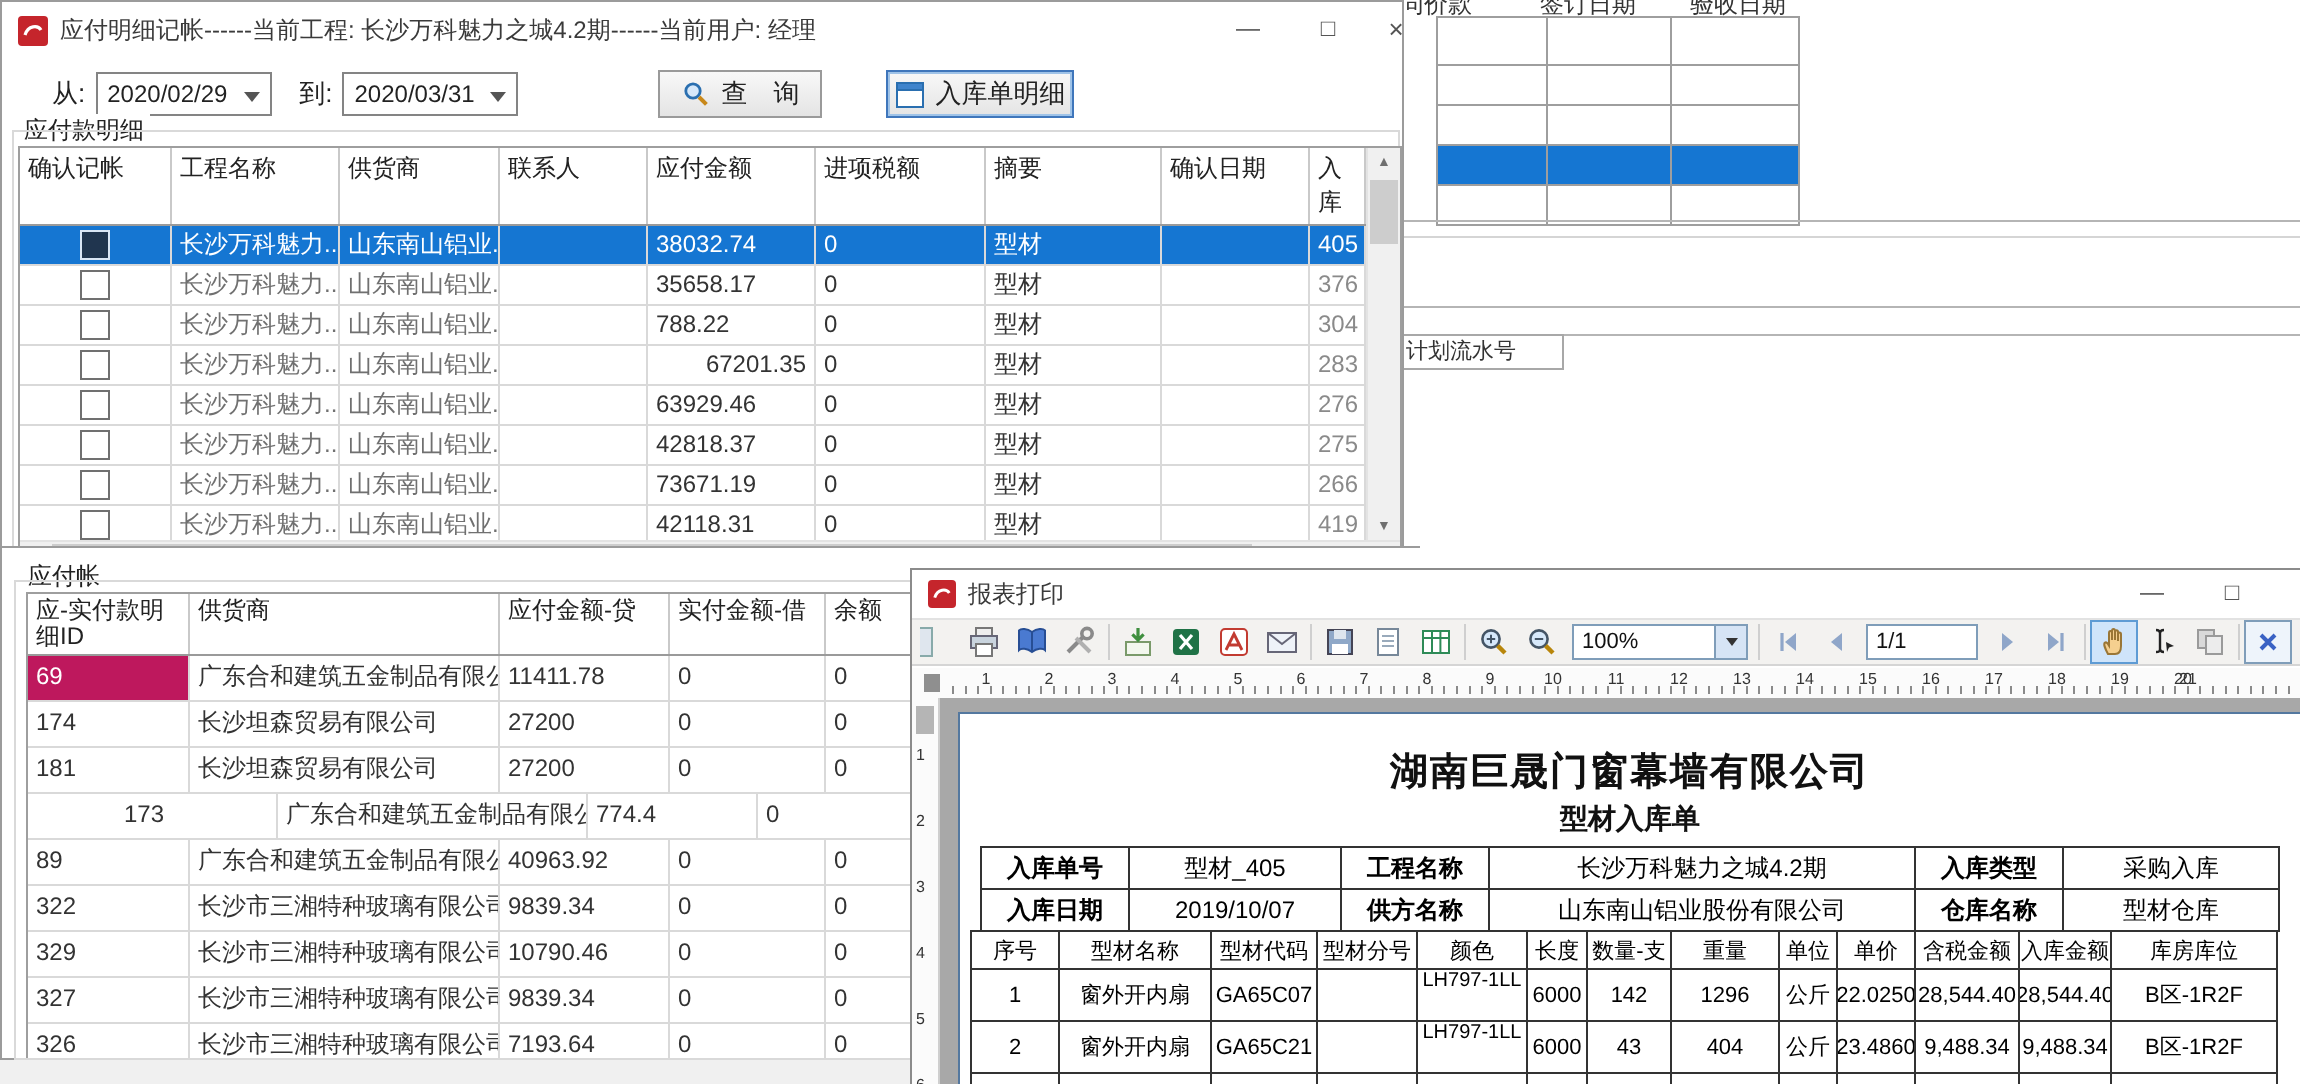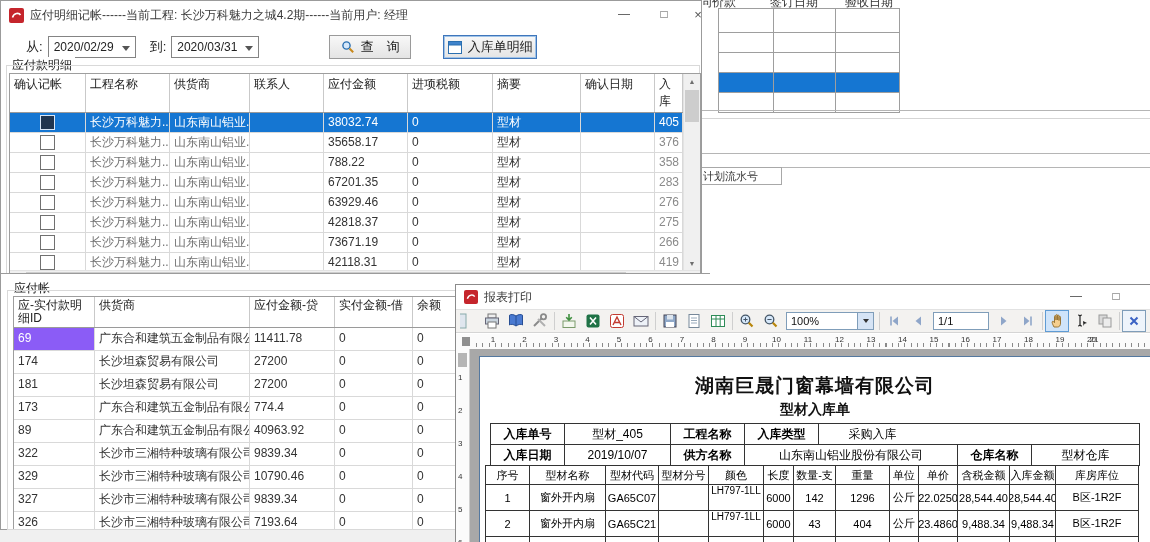--- a/index.html
+++ b/index.html
@@ -236,30 +236,30 @@
             <div class="dt-cell" style="width: 76px;">
               <div class="cb"></div>
             </div>
             <div class="dt-cell" style="width: 84px; color: rgb(112, 112, 112);">长沙万科魅力...</div>
             <div class="dt-cell" style="width: 80px; color: rgb(112, 112, 112);">山东南山铝业...</div>
             <div class="dt-cell" style="width: 74px; color: rgb(51, 51, 51);"></div>
             <div class="dt-cell" style="width: 84px; color: rgb(51, 51, 51);">788.22</div>
             <div class="dt-cell" style="width: 85px; color: rgb(51, 51, 51);">0</div>
             <div class="dt-cell" style="width: 88px; color: rgb(51, 51, 51);">型材</div>
             <div class="dt-cell" style="width: 74px; color: rgb(51, 51, 51);"></div>
-            <div class="dt-cell" style="width: 28px; color: rgb(138, 138, 138);">358</div>
+            <div class="dt-cell" style="width: 28px; color: rgb(138, 138, 138);">304</div>
           </div>
           <div class="dt-row" style="height: 19px;">
             <div class="dt-cell" style="width: 76px;">
               <div class="cb"></div>
             </div>
             <div class="dt-cell" style="width: 84px; color: rgb(112, 112, 112);">长沙万科魅力...</div>
             <div class="dt-cell" style="width: 80px; color: rgb(112, 112, 112);">山东南山铝业...</div>
             <div class="dt-cell" style="width: 74px; color: rgb(51, 51, 51);"></div>
-            <div class="dt-cell" style="width: 84px; color: rgb(51, 51, 51);">67201.35</div>
+            <div class="dt-cell" style="width: 84px; color: rgb(51, 51, 51); text-align: right;">67201.35</div>
             <div class="dt-cell" style="width: 85px; color: rgb(51, 51, 51);">0</div>
             <div class="dt-cell" style="width: 88px; color: rgb(51, 51, 51);">型材</div>
             <div class="dt-cell" style="width: 74px; color: rgb(51, 51, 51);"></div>
             <div class="dt-cell" style="width: 28px; color: rgb(138, 138, 138);">283</div>
           </div>
           <div class="dt-row" style="height: 19px;">
             <div class="dt-cell" style="width: 76px;">
               <div class="cb"></div>
             </div>
             <div class="dt-cell" style="width: 84px; color: rgb(112, 112, 112);">长沙万科魅力...</div>
@@ -345,42 +345,42 @@
     <div class="dt" style="left:12px;top:22px;width:686px;height:232px;border-right:none;border-bottom:none">
       <div class="dt-header" id="w2-header" style="height:30px">
           <div class="dt-hcell" style="width: 81px; white-space: normal; line-height: 13px;">应-实付款明细ID</div>
           <div class="dt-hcell" style="width: 155px; white-space: normal; line-height: 13px;">供货商</div>
           <div class="dt-hcell" style="width: 85px; white-space: normal; line-height: 13px;">应付金额-贷</div>
           <div class="dt-hcell" style="width: 78px; white-space: normal; line-height: 13px;">实付金额-借</div>
           <div class="dt-hcell" style="width: 75px; white-space: normal; line-height: 13px;">余额</div>
         </div>
       <div id="w2-rows">
           <div class="dt-row" style="height: 22px;">
-            <div class="dt-cell" style="width: 81px; line-height: 19px; background: #8b5cf6; color: rgb(255, 255, 255);">69</div>
+            <div class="dt-cell" style="width: 81px; line-height: 19px; background: #be185d; color: rgb(255, 255, 255);">69</div>
             <div class="dt-cell" style="width: 155px; line-height: 19px;">广东合和建筑五金制品有限公司</div>
             <div class="dt-cell" style="width: 85px; line-height: 19px;">11411.78</div>
             <div class="dt-cell" style="width: 78px; line-height: 19px;">0</div>
             <div class="dt-cell" style="width: 75px; line-height: 19px;">0</div>
           </div>
           <div class="dt-row" style="height: 22px;">
             <div class="dt-cell" style="width: 81px; line-height: 19px;">174</div>
             <div class="dt-cell" style="width: 155px; line-height: 19px;">长沙坦森贸易有限公司</div>
             <div class="dt-cell" style="width: 85px; line-height: 19px;">27200</div>
             <div class="dt-cell" style="width: 78px; line-height: 19px;">0</div>
             <div class="dt-cell" style="width: 75px; line-height: 19px;">0</div>
           </div>
           <div class="dt-row" style="height: 22px;">
             <div class="dt-cell" style="width: 81px; line-height: 19px;">181</div>
             <div class="dt-cell" style="width: 155px; line-height: 19px;">长沙坦森贸易有限公司</div>
             <div class="dt-cell" style="width: 85px; line-height: 19px;">27200</div>
             <div class="dt-cell" style="width: 78px; line-height: 19px;">0</div>
             <div class="dt-cell" style="width: 75px; line-height: 19px;">0</div>
           </div>
           <div class="dt-row" style="height: 22px;">
-            <div class="dt-cell" style="width: 81px; line-height: 19px;">173</div>
+            <div class="dt-cell" style="width: 81px; line-height: 19px; margin-left: 44px;">173</div>
             <div class="dt-cell" style="width: 155px; line-height: 19px;">广东合和建筑五金制品有限公司</div>
             <div class="dt-cell" style="width: 85px; line-height: 19px;">774.4</div>
             <div class="dt-cell" style="width: 78px; line-height: 19px;">0</div>
             <div class="dt-cell" style="width: 75px; line-height: 19px;">0</div>
           </div>
           <div class="dt-row" style="height: 22px;">
             <div class="dt-cell" style="width: 81px; line-height: 19px;">89</div>
             <div class="dt-cell" style="width: 155px; line-height: 19px;">广东合和建筑五金制品有限公司</div>
             <div class="dt-cell" style="width: 85px; line-height: 19px;">40963.92</div>
             <div class="dt-cell" style="width: 78px; line-height: 19px;">0</div>
@@ -613,20 +613,21 @@
       </div>
 
       <div id="rp-page">
         <div id="rp-company">湖南巨晟门窗幕墙有限公司</div>
         <div id="rp-formtitle">型材入库单</div>
         <div id="rp-info">
             <div class="ri-row">
               <div class="ri-cell lbl" style="width: 74px;">入库单号</div>
               <div class="ri-cell" style="width: 106px;">型材_405</div>
               <div class="ri-cell lbl" style="width: 74px;">工程名称</div>
+              <div class="ri-cell" style="width: 213px;">长沙万科魅力之城4.2期</div>
               <div class="ri-cell lbl" style="width: 74px; text-align: center;">入库类型</div>
               <div class="ri-cell" style="width: 107px; font-family: Liberation Serif, serif;">采购入库</div>
             </div>
             <div class="ri-row">
               <div class="ri-cell lbl" style="width: 74px;">入库日期</div>
               <div class="ri-cell" style="width: 106px;">2019/10/07</div>
               <div class="ri-cell lbl" style="width: 74px;">供方名称</div>
               <div class="ri-cell" style="width: 213px;">山东南山铝业股份有限公司</div>
               <div class="ri-cell lbl" style="width: 74px;">仓库名称</div>
               <div class="ri-cell" style="width: 107px;">型材仓库</div>

